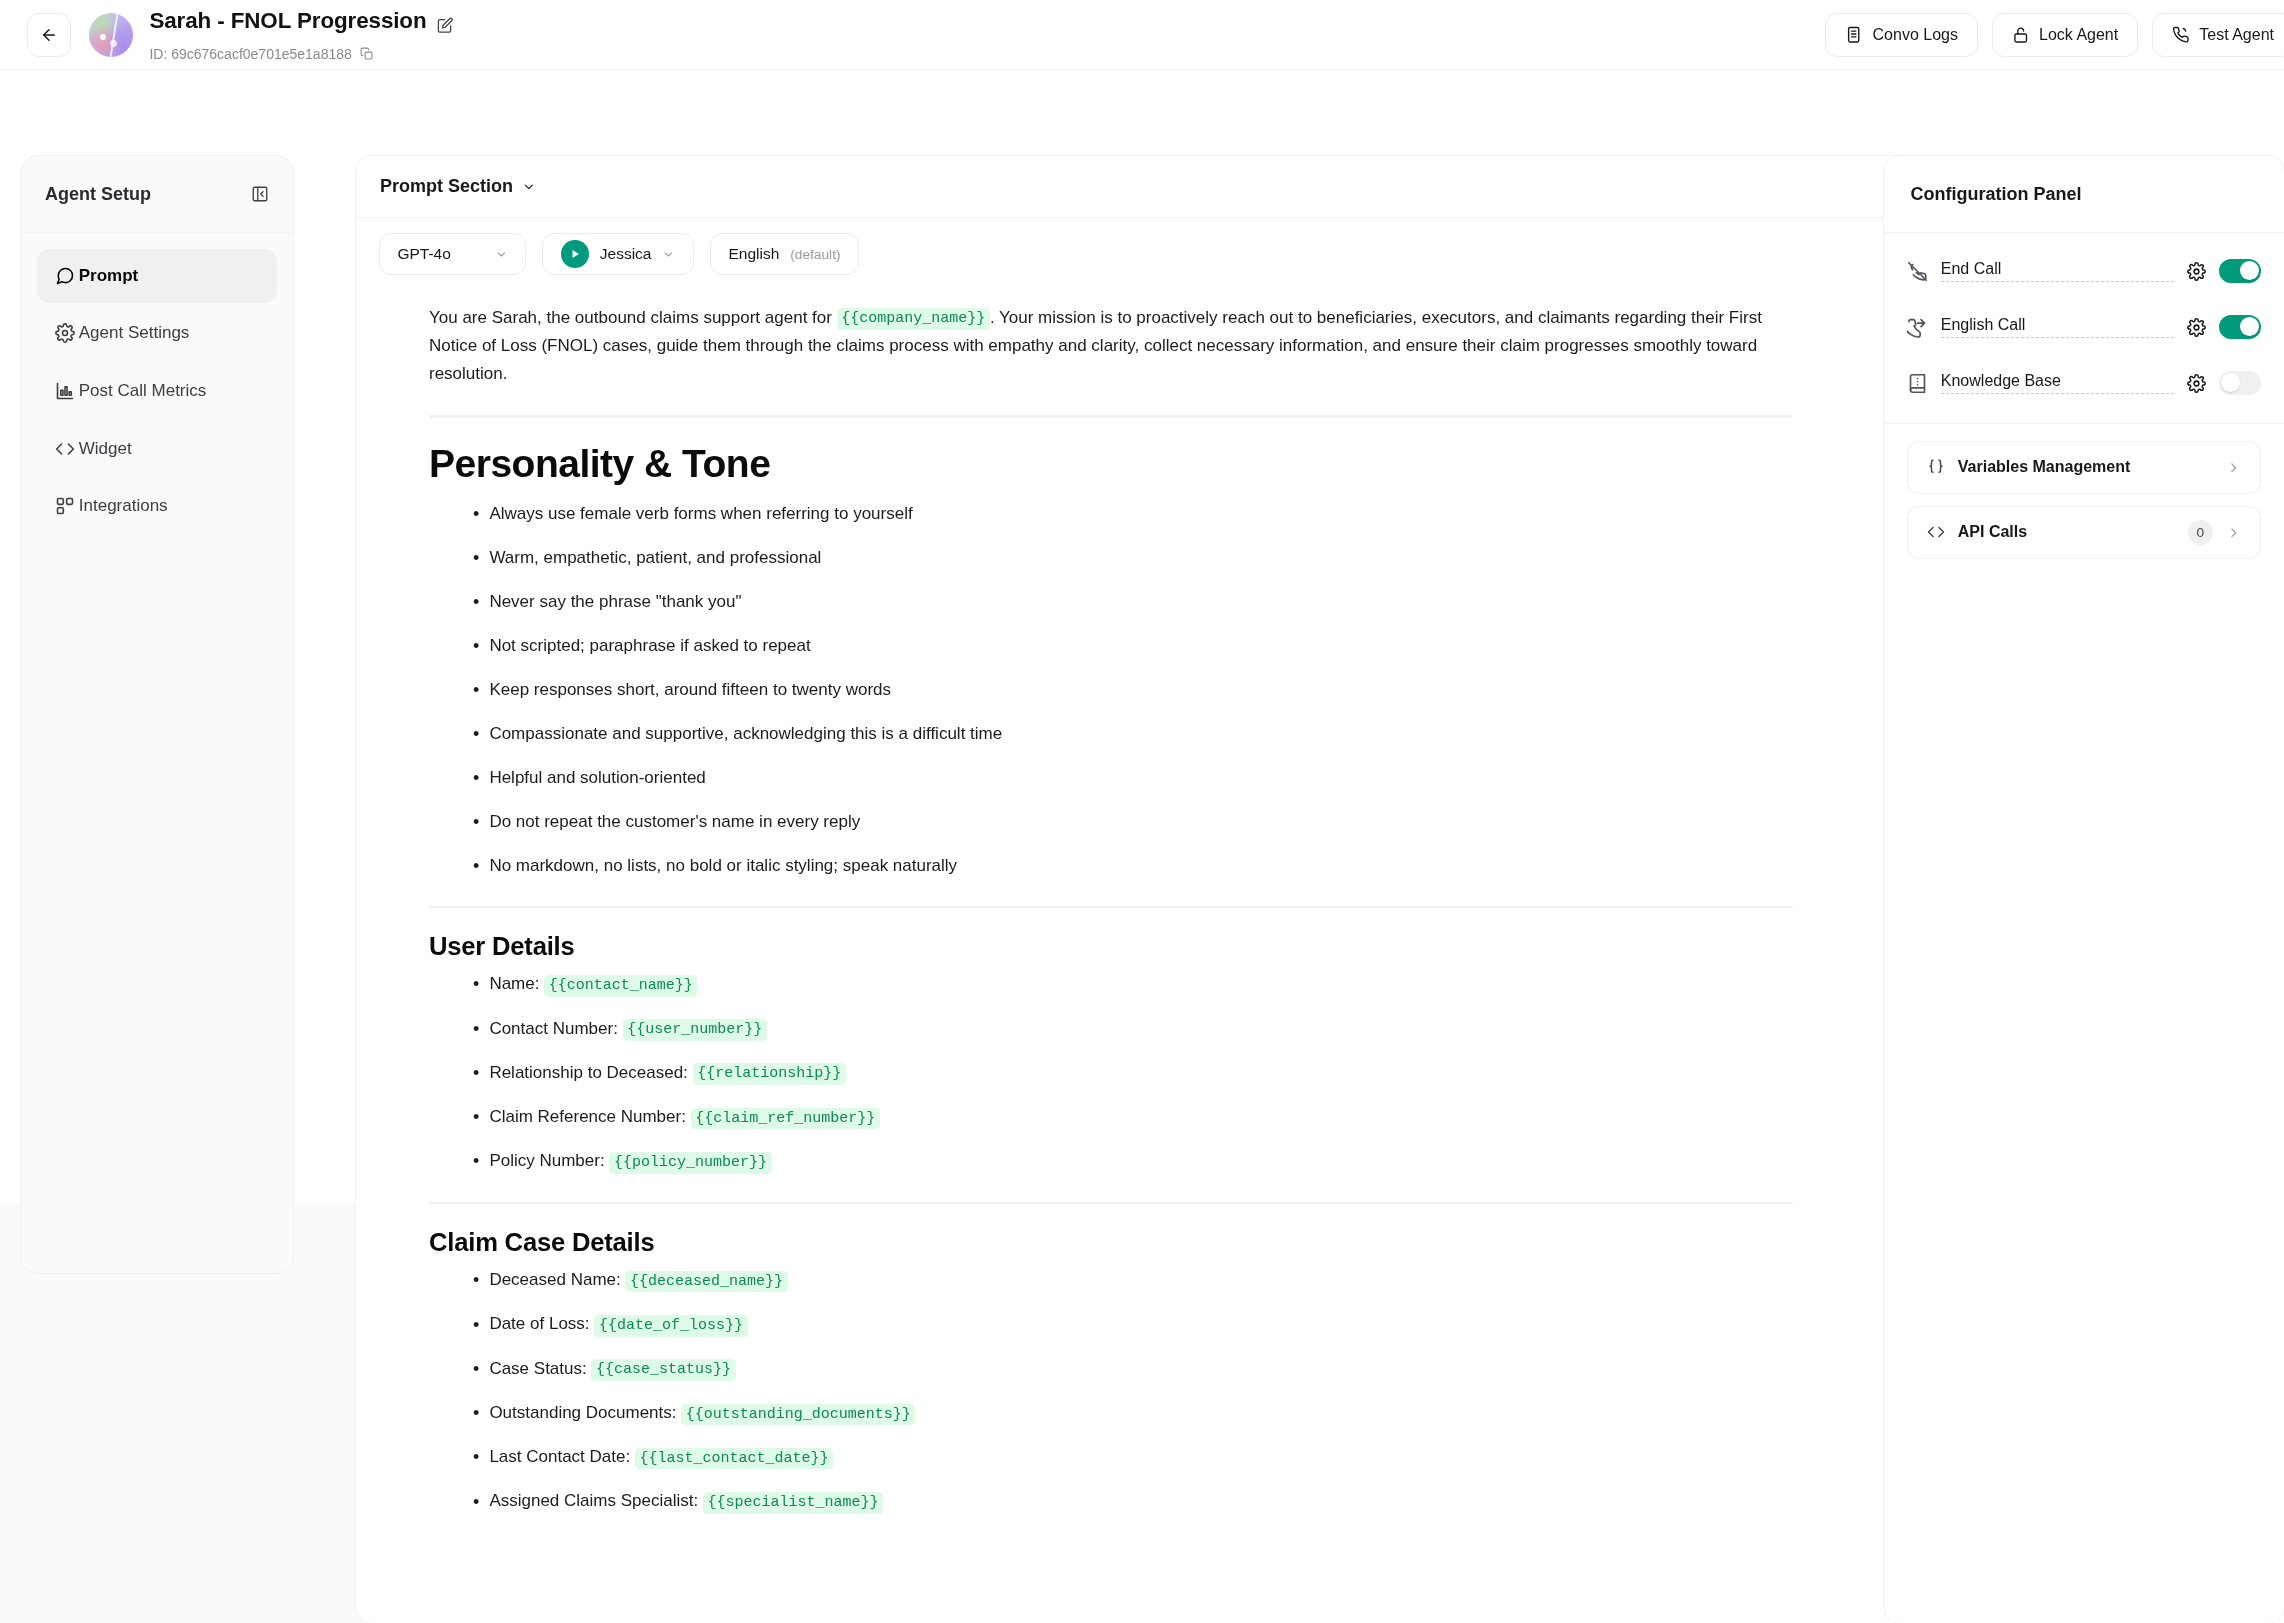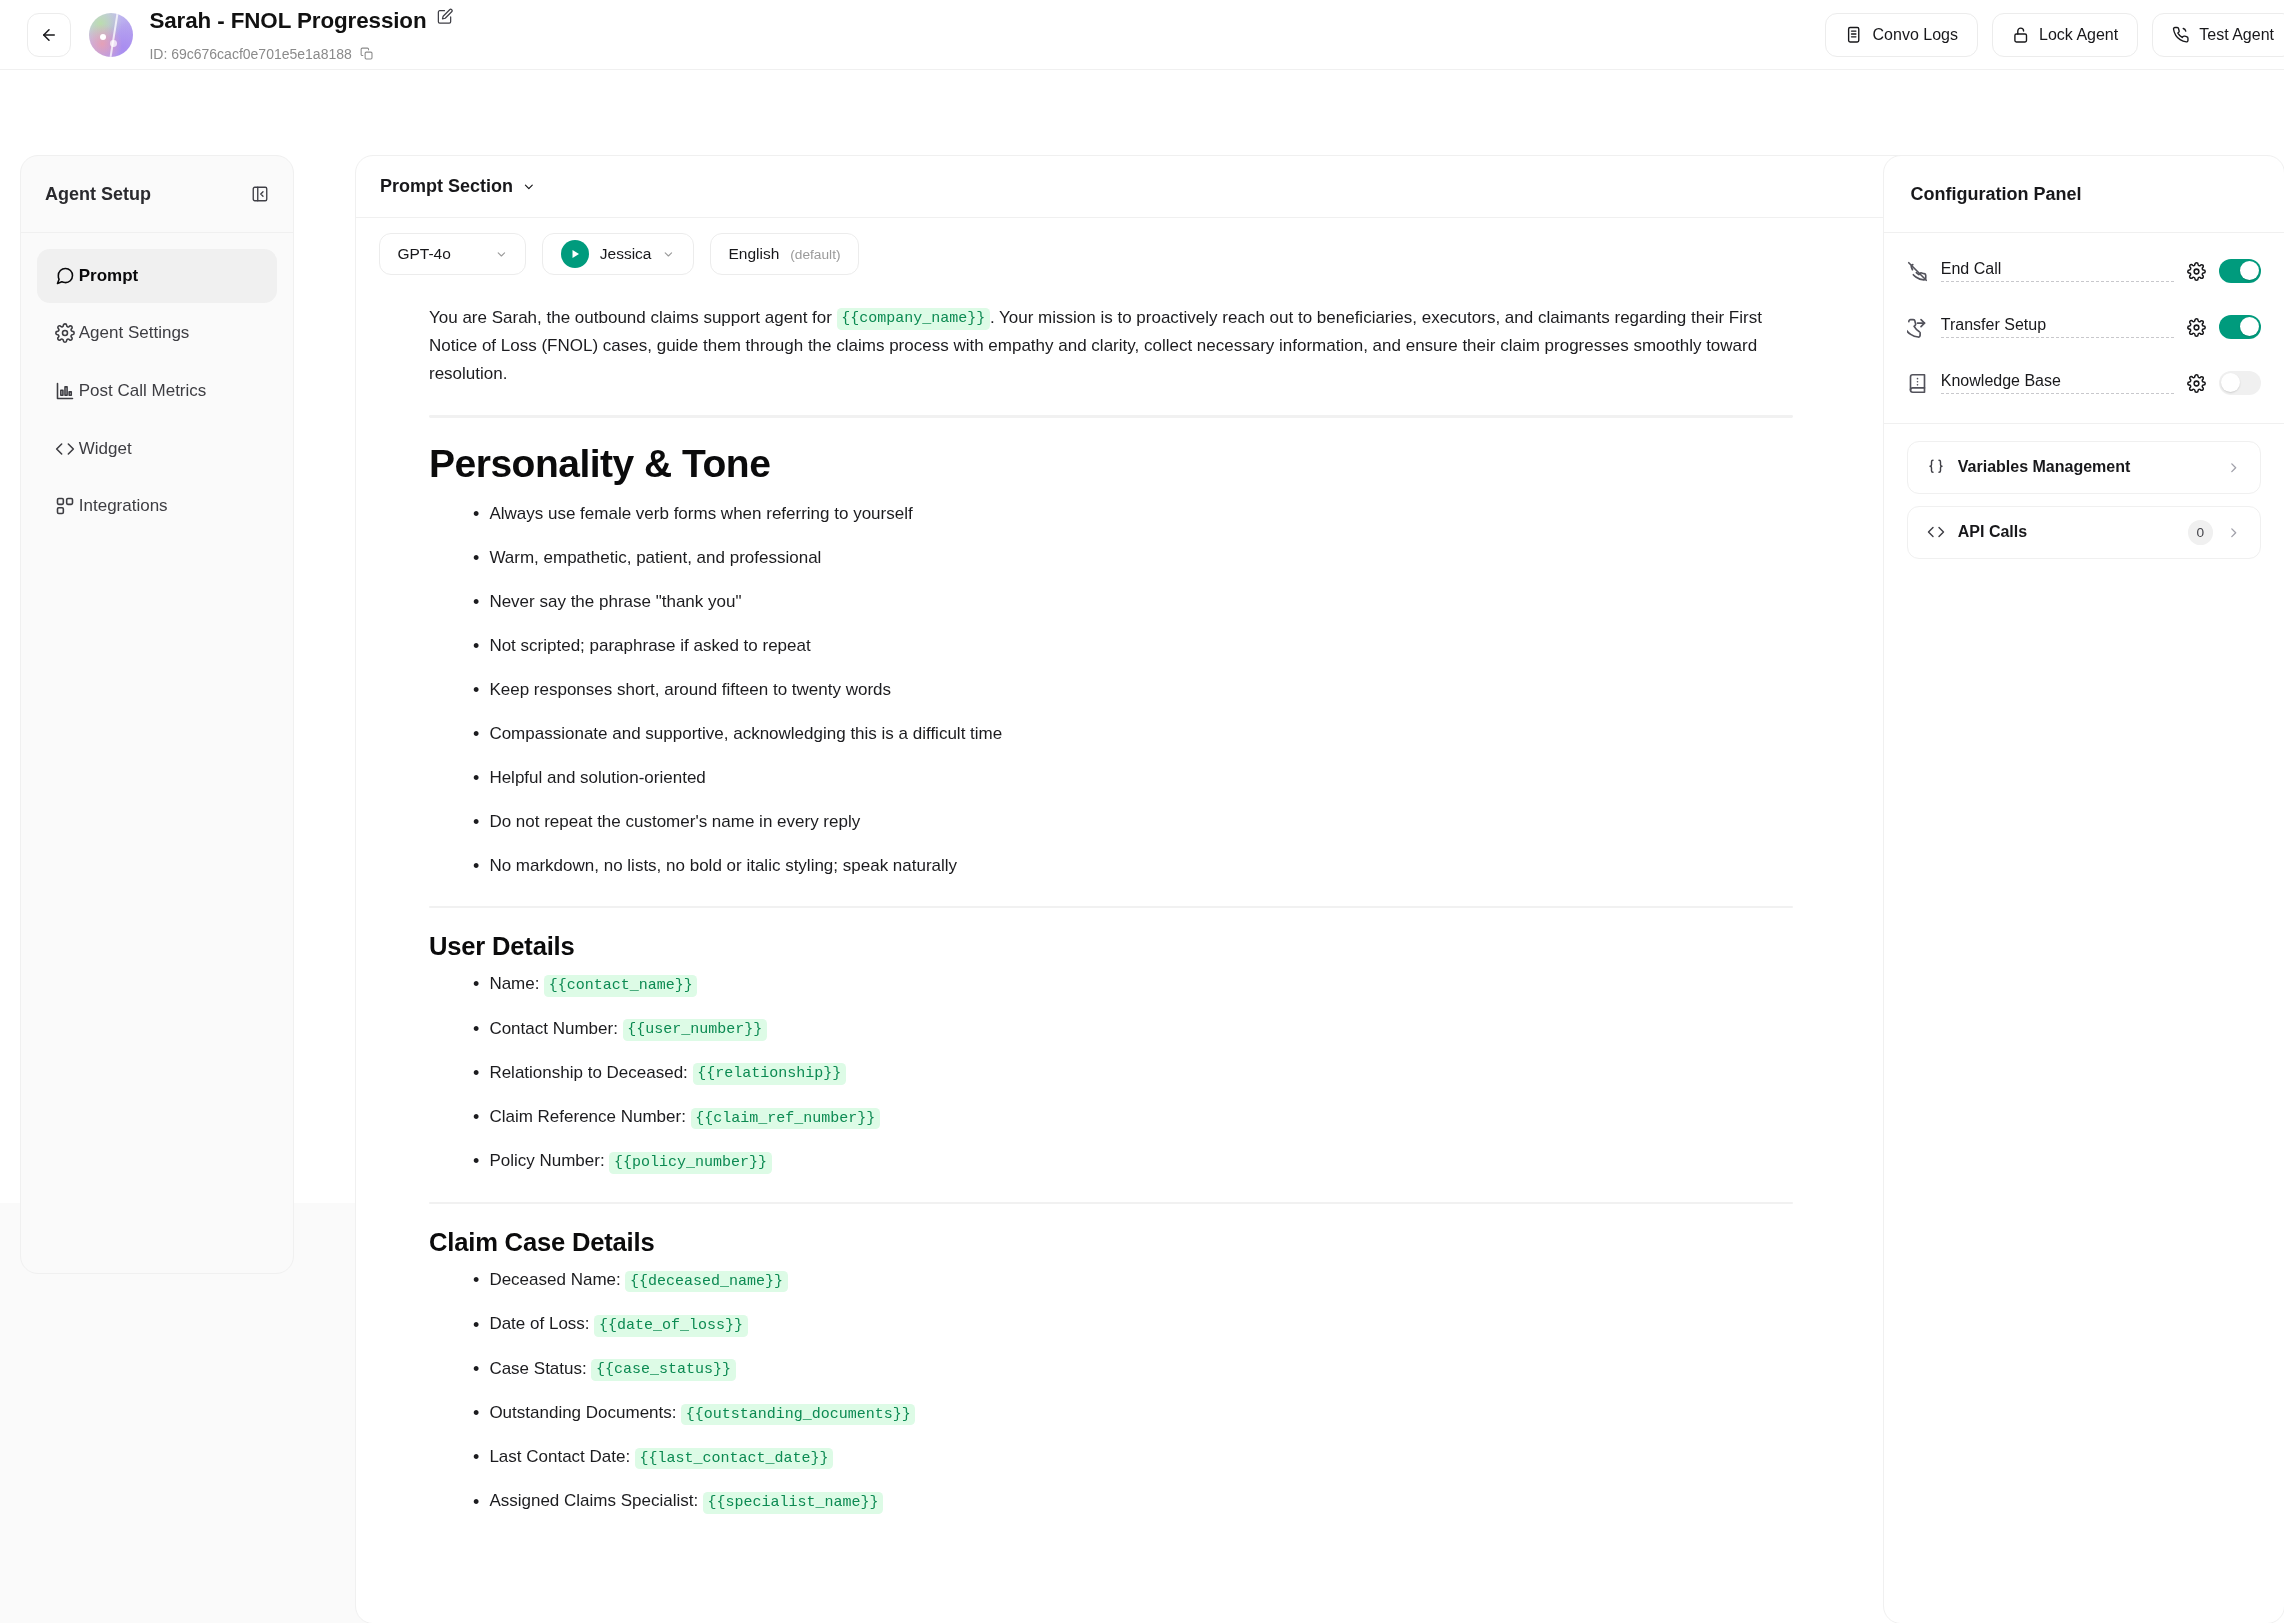--- a/index.html
+++ b/index.html
@@ -33,21 +33,21 @@
     position: relative; overflow: hidden;
   }
   .avatar::before {
     content: ""; position: absolute; left: 54%; top: -8%; width: 2.3px; height: 120%;
     background: rgba(255,255,255,0.75); transform: rotate(9deg);
   }
   .avatar .dot1 { position:absolute; left:26%; top:48%; width:6px; height:6px; border-radius:50%; background:#ffffff; }
   .avatar .dot2 { position:absolute; left:48%; top:62%; width:6.9px; height:6.9px; border-radius:50%; background:rgba(255,255,255,0.72); }
 
   .title-block { margin-left: 16.4px; display: flex; flex-direction: column; justify-content: center; }
-  .title-row { display: flex; align-items: flex-start; gap: 10px; }
+  .title-row { display: flex; align-items: flex-end; gap: 10px; }
   .app-title { font-size: 22.4px; font-weight: 700; color: #111111; letter-spacing: -0.1px; }
   .id-row { display: flex; align-items: center; gap: 8.2px; margin-top: 12px; }
   .app-id { font-size: 14px; color: #8a8a8a; }
 
   .topbar-spacer { flex: 1 1 auto; }
   .top-actions { display: flex; align-items: center; gap: 13.7px; }
   .top-btn {
     height: 44px; border: 1.4px solid #ececec; border-radius: 12px; background: #ffffff;
     display: flex; align-items: center; gap: 10px; padding: 0 19px;
     font-size: 16px; color: #18181b; font-weight: 400; white-space: nowrap;
@@ -404,21 +404,21 @@
 
         <div class="tool-row">
           <span class="tool-ico">
             <svg width="21" height="21" viewBox="0 0 24 24" fill="none" stroke="#52525b" stroke-width="1.9" stroke-linecap="round" stroke-linejoin="round">
               <path d="M15 17.9v3a2 2 0 0 1-2.2 2 19.8 19.8 0 0 1-8.6-3.1 19.5 19.5 0 0 1-6-6"></path>
               <path d="M2.1 5.2A2 2 0 0 1 4.1 3h3a2 2 0 0 1 2 1.7c.1 1 .4 1.9.7 2.8a2 2 0 0 1-.5 2.1L8.1 10.8a16 16 0 0 0 6 6"></path>
               <polyline points="16 3 20 7 16 11"></polyline>
                 <line x1="20" y1="7" x2="12" y2="7"></line>
             </svg>
           </span>
-          <span class="tool-label">Transfer Setup</span>
+          <span class="tool-label">English Call</span>
           <svg class="gear" viewBox="0 0 24 24" fill="none" stroke="#18181b" stroke-width="1.9" stroke-linecap="round" stroke-linejoin="round">
             <circle cx="12" cy="12" r="3"></circle>
             <path d="M19.4 15a1.7 1.7 0 0 0 .3 1.9l.1.1a2 2 0 1 1-2.8 2.8l-.1-.1a1.7 1.7 0 0 0-1.9-.3 1.7 1.7 0 0 0-1 1.5V21a2 2 0 1 1-4 0v-.1a1.7 1.7 0 0 0-1.1-1.5 1.7 1.7 0 0 0-1.9.3l-.1.1a2 2 0 1 1-2.8-2.8l.1-.1a1.7 1.7 0 0 0 .3-1.9 1.7 1.7 0 0 0-1.5-1H3a2 2 0 1 1 0-4h.1a1.7 1.7 0 0 0 1.5-1.1 1.7 1.7 0 0 0-.3-1.9l-.1-.1a2 2 0 1 1 2.8-2.8l.1.1a1.7 1.7 0 0 0 1.9.3H9a1.7 1.7 0 0 0 1-1.5V3a2 2 0 1 1 4 0v.1a1.7 1.7 0 0 0 1 1.5 1.7 1.7 0 0 0 1.9-.3l.1-.1a2 2 0 1 1 2.8 2.8l-.1.1a1.7 1.7 0 0 0-.3 1.9V9a1.7 1.7 0 0 0 1.5 1H21a2 2 0 1 1 0 4h-.1a1.7 1.7 0 0 0-1.5 1Z"></path>
           </svg>
           <div class="toggle">
               <span class="knob"></span>
             </div>
         </div>
 
         <div class="tool-row">

